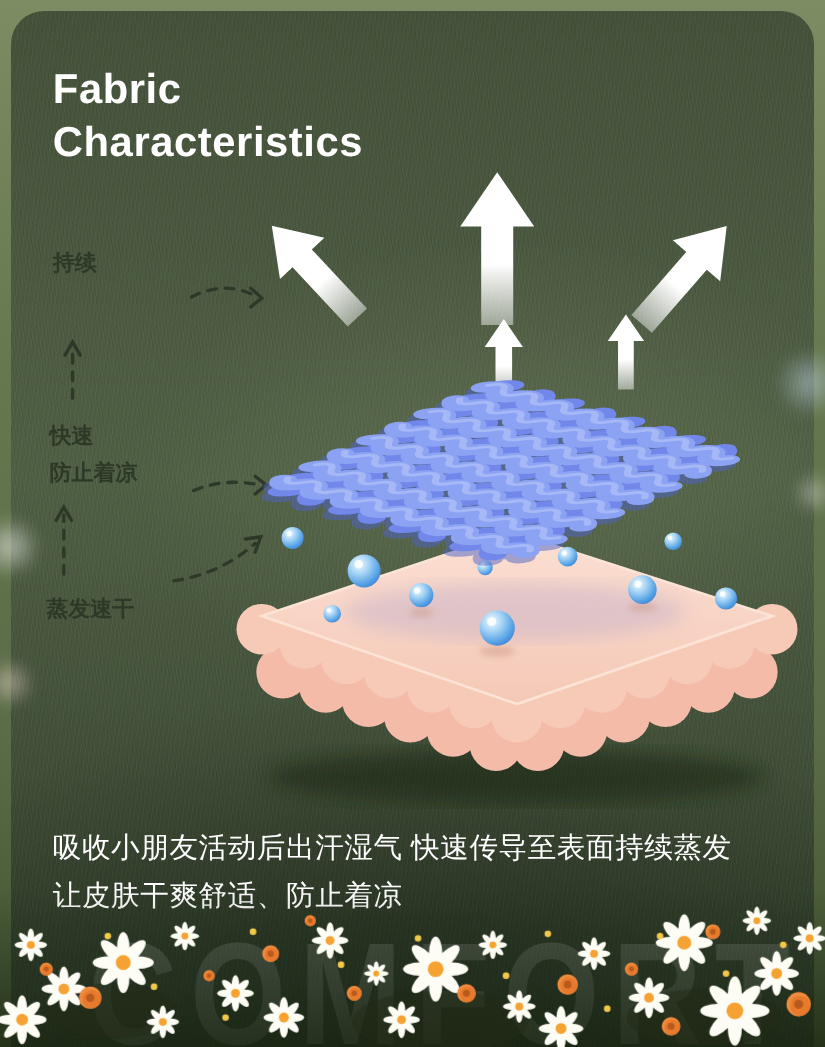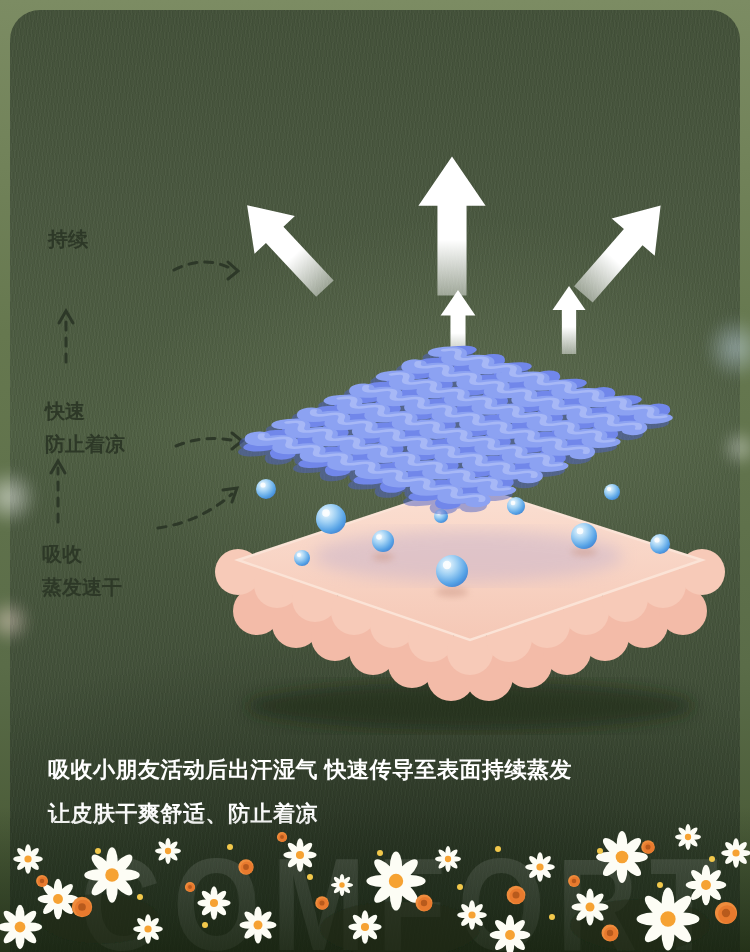--- a/index.html
+++ b/index.html
@@ -13,24 +13,24 @@
       radial-gradient(ellipse 760px 420px at 50% 98%, rgba(0,0,0,0.30), transparent 72%),
       repeating-linear-gradient(82deg, rgba(0,0,0,0.06) 0 1px, transparent 1px 3px),
       repeating-linear-gradient(98deg, rgba(255,255,255,0.03) 0 1px, transparent 1px 4px),
       linear-gradient(180deg,#44523A 0%,#4A5840 20%,#506044 45%,#43513A 70%,#35432E 88%,#2C3A27 100%);
   }
   .scene { position:absolute; left:-10px; top:-10px; width:750px; height:952px; z-index:2; pointer-events:none; }
   .title { position:absolute; left:38px; top:48px; z-index:3; color:#FFFFFF;
     font-size:38px; font-weight:800; letter-spacing:0.5px; line-height:48px; }
   .feature-label { position:absolute; z-index:3; color:#2D3827; font-size:20px; font-weight:700; line-height:33px; }
   .fl-1 { left:38px; top:213px; }
-  .fl-2 { left:35px; top:385px; }
+  .fl-2 { left:35px; top:371px; }
   .fl-3 { left:32px; top:528px; }
   .desc { position:absolute; left:38px; top:738px; z-index:3; color:#FFFFFF;
-    font-size:22px; font-weight:700; line-height:44px; letter-spacing:0.5px; white-space:nowrap; }
+    font-size:26px; font-weight:400; line-height:44px; letter-spacing:0.5px; white-space:nowrap; }
   .watermark { position:absolute; left:70px; top:818px; z-index:4; color:rgba(255,255,255,0.15);
     font-size:112px; font-weight:800; letter-spacing:12px; transform:scaleY(1.18); transform-origin:top left; white-space:nowrap; }
   .meadow { position:absolute; left:0; bottom:0; width:750px; height:145px; z-index:6; pointer-events:none; }
   .bokeh { position:absolute; border-radius:50%; filter:blur(6px); z-index:5; pointer-events:none; }
   .bk1 { left:-20px; top:468px; width:58px; height:58px; background:radial-gradient(circle,rgba(255,255,255,0.55),transparent 70%); }
   .bk2 { left:-14px; top:598px; width:46px; height:46px; background:radial-gradient(circle,rgba(255,228,220,0.5),transparent 70%); }
   .bk3 { right:-18px; top:316px; width:64px; height:64px; background:radial-gradient(circle,rgba(205,225,245,0.5),transparent 70%); }
   .bk4 { right:-10px; top:428px; width:40px; height:40px; background:radial-gradient(circle,rgba(255,255,255,0.4),transparent 70%); }
 </style>
 </head>
@@ -195,30 +195,33 @@
         <g transform="translate(5,12)" opacity="0.5">
           <use href="#colset" stroke="#4F63C8" stroke-width="28" stroke-linecap="round"></use>
           <use href="#rowset" stroke="#4F63C8" stroke-width="28" stroke-linecap="round"></use>
         </g>
         <use href="#colset" stroke="#7187EA" stroke-width="26" stroke-linecap="round"></use>
         <use href="#rowset" stroke="#8CA2F2" stroke-width="26" stroke-linecap="round"></use>
         <use href="#rowset" stroke="#C2CEFB" stroke-width="7" stroke-linecap="round" opacity="0.5" transform="translate(0,-6)"></use>
       </g>
     </svg>
 
+    <div class="title">
+      <div>Fabric</div>
+      <div>Characteristics</div>
+    </div>
 
     <div class="feature-label fl-1">
       <div>持续</div>
     </div>
     <div class="feature-label fl-2">
       <div>快速</div>
       <div>防止着凉</div>
     </div>
     <div class="feature-label fl-3">
-      <div>吸收</div>
       <div>蒸发速干</div>
     </div>
 
     <div class="desc">
       <div>吸收小朋友活动后出汗湿气 快速传导至表面持续蒸发</div>
       <div>让皮肤干爽舒适、防止着凉</div>
     </div>
 
     <div class="watermark">COMFORT</div>
   </div>

